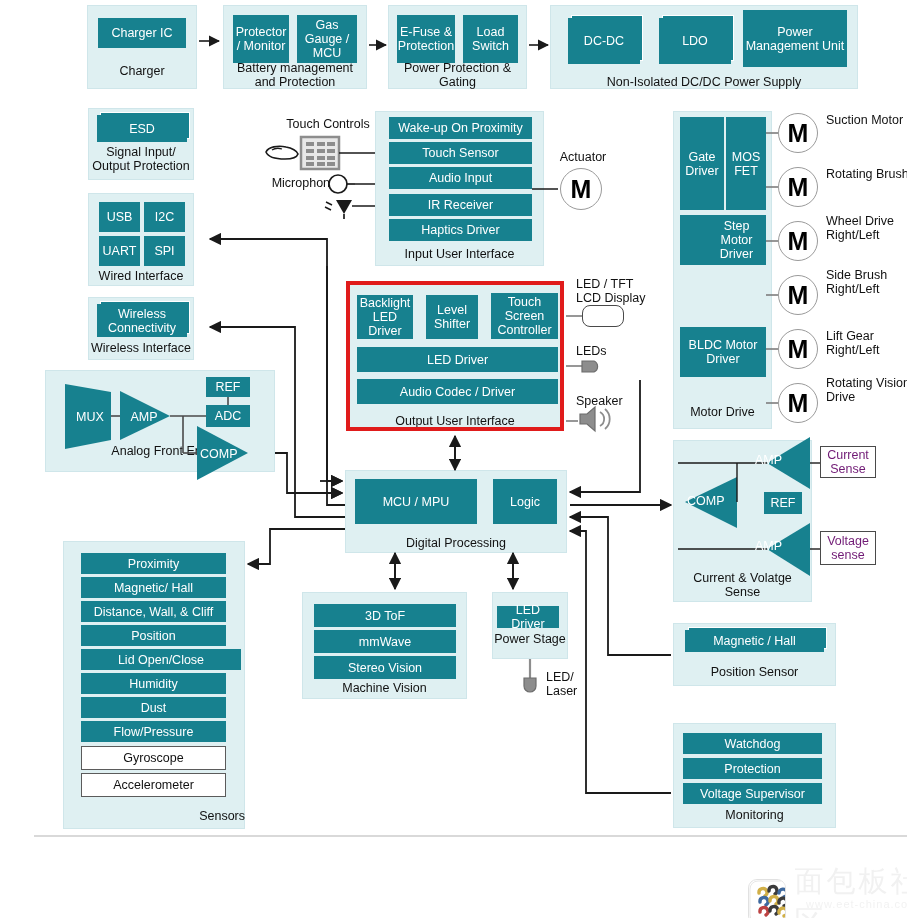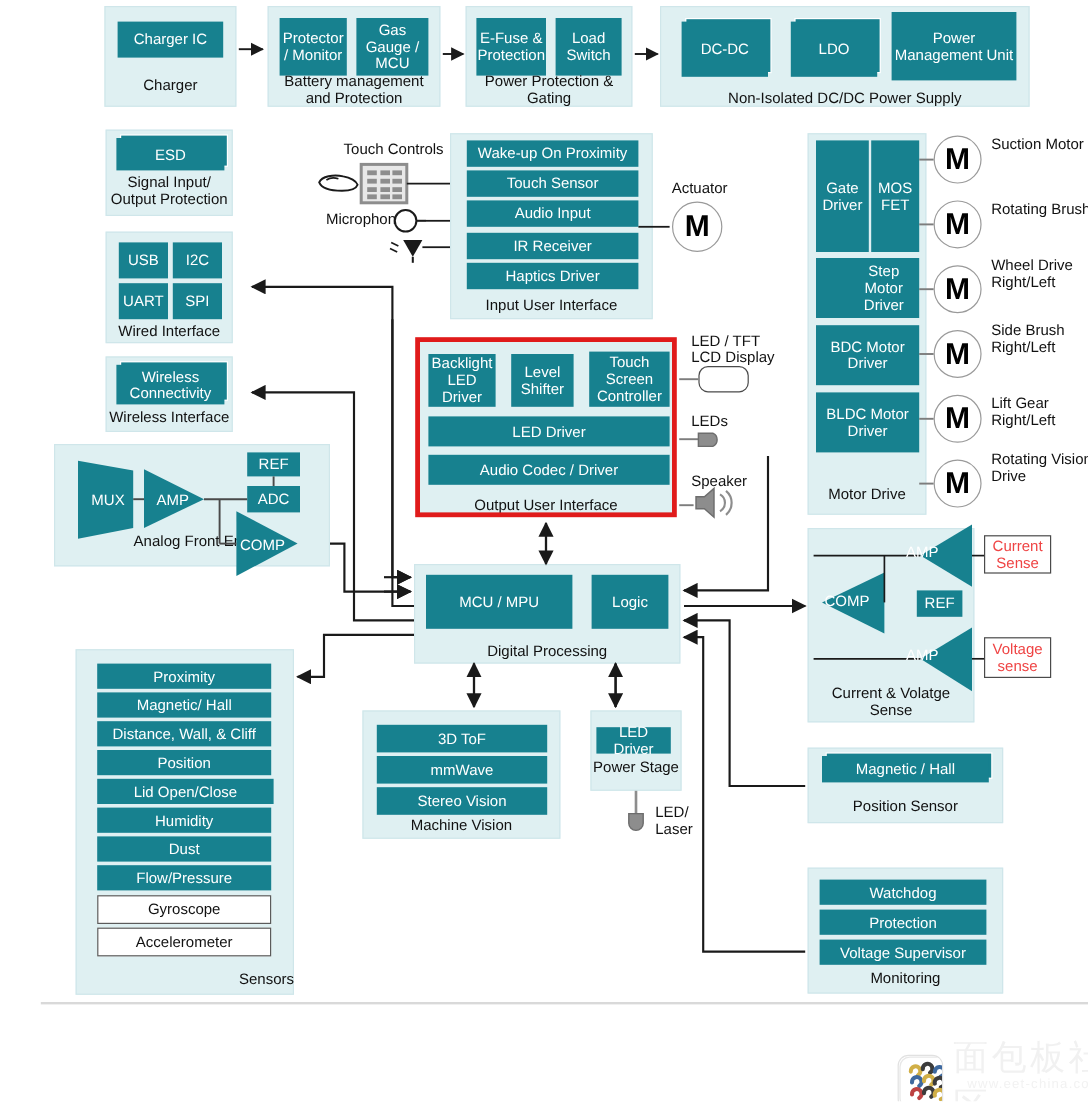--- a/index.html
+++ b/index.html
@@ -13,21 +13,21 @@
   
   .blk{position:absolute;background:#17818f;color:#ffffff;box-sizing:border-box;
        display:flex;align-items:center;justify-content:center;text-align:center;
        font-size:12.5px;line-height:14px;padding:1px;}
   .blk.sh{box-shadow:3px -3px 0 -1px #17818f, 3px -3px 0 0 #ffffff;}
   .blk.white{background:#ffffff;color:#111;border:1px solid #5b5b5b;}
 
   
   .obox{position:absolute;background:#ffffff;border:1px solid #4a4a4a;box-sizing:border-box;
         display:flex;align-items:center;justify-content:center;text-align:center;
-        font-size:12.5px;line-height:14px;color:#ef4444;}
+        font-size:12.5px;line-height:14px;color:#701a75;}
 
   
   .txt{position:absolute;color:#111;font-size:12.5px;line-height:14px;}
 
   
   .motor{position:absolute;width:40px;height:40px;border-radius:50%;border:1px solid #9a9a9a;
          background:#fff;display:flex;align-items:center;justify-content:center;
          font-weight:bold;font-size:25px;color:#000;box-sizing:border-box;}
 
   
@@ -93,21 +93,21 @@
   <div class="txt" style="left:104px;top:410px;width:40px;text-align:center;color:#fff;z-index:3;">AMP</div>
   <div class="blk" style="left:186px;top:377px;width:44px;height:20px;">REF</div>
   <div class="blk" style="left:186px;top:405px;width:44px;height:22px;">ADC</div>
   <div class="txt" style="left:180px;top:447px;width:46px;text-align:left;color:#fff;z-index:3;">COMP</div>
 
   <div class="grp" style="left:43px;top:541px;width:182px;height:288px;"></div>
   <div class="blk" style="left:61px;top:553px;width:145px;height:21px;">Proximity</div>
   <div class="blk" style="left:61px;top:577px;width:145px;height:21px;">Magnetic/ Hall</div>
   <div class="blk" style="left:61px;top:601px;width:145px;height:21px;">Distance, Wall, &amp; Cliff</div>
   <div class="blk" style="left:61px;top:625px;width:145px;height:21px;">Position</div>
-  <div class="blk" style="left:61px;top:649px;width:147px;height:21px;">Lid Open/Close</div>
+  <div class="blk" style="left:61px;top:649px;width:160px;height:21px;">Lid Open/Close</div>
   <div class="blk" style="left:61px;top:673px;width:145px;height:21px;">Humidity</div>
   <div class="blk" style="left:61px;top:697px;width:145px;height:21px;">Dust</div>
   <div class="blk" style="left:61px;top:721px;width:145px;height:21px;">Flow/Pressure</div>
   <div class="blk white" style="left:61px;top:746px;width:145px;height:24px;">Gyroscope</div>
   <div class="blk white" style="left:61px;top:773px;width:145px;height:24px;">Accelerometer</div>
   <div class="grp-label" style="left:43px;top:809px;width:182px;text-align:right;">Sensors</div>
 
   <div class="grp" style="left:355px;top:111px;width:169px;height:155px;"></div>
   <div class="blk" style="left:369px;top:117px;width:143px;height:22px;">Wake-up On Proximity</div>
   <div class="blk" style="left:369px;top:142px;width:143px;height:22px;">Touch Sensor</div>
@@ -150,21 +150,20 @@
   <div class="grp" style="left:472px;top:592px;width:76px;height:67px;"></div>
   <div class="blk" style="left:477px;top:606px;width:62px;height:22px;">LED Driver</div>
   <div class="grp-label" style="left:472px;top:632px;width:76px;">Power Stage</div>
   <div class="txt" style="left:526px;top:670px;width:56px;">LED/</div>
   <div class="txt" style="left:526px;top:684px;width:56px;">Laser</div>
 
   <div class="grp" style="left:653px;top:111px;width:99px;height:318px;"></div>
   <div class="blk" style="left:660px;top:117px;width:44px;height:93px;">Gate Driver</div>
   <div class="blk" style="left:706px;top:117px;width:40px;height:93px;">MOS FET</div>
   <div class="blk" style="left:660px;top:215px;width:86px;height:50px;padding-left:28px;">Step Motor Driver</div>
-  <div class="blk" style="left:660px;top:271px;width:86px;height:50px;">BDC Motor Driver</div>
   <div class="blk" style="left:660px;top:327px;width:86px;height:50px;">BLDC Motor Driver</div>
   <div class="grp-label" style="left:653px;top:405px;width:99px;">Motor Drive</div>
 
   <div class="motor" style="left:758px;top:113px;">M</div>
   <div class="txt" style="left:806px;top:113px;width:96px;">Suction Motor</div>
   <div class="motor" style="left:758px;top:167px;">M</div>
   <div class="txt" style="left:806px;top:167px;width:96px;">Rotating Brush</div>
   <div class="motor" style="left:758px;top:221px;">M</div>
   <div class="txt" style="left:806px;top:214px;width:96px;">Wheel Drive Right/Left</div>
   <div class="motor" style="left:758px;top:275px;">M</div>

